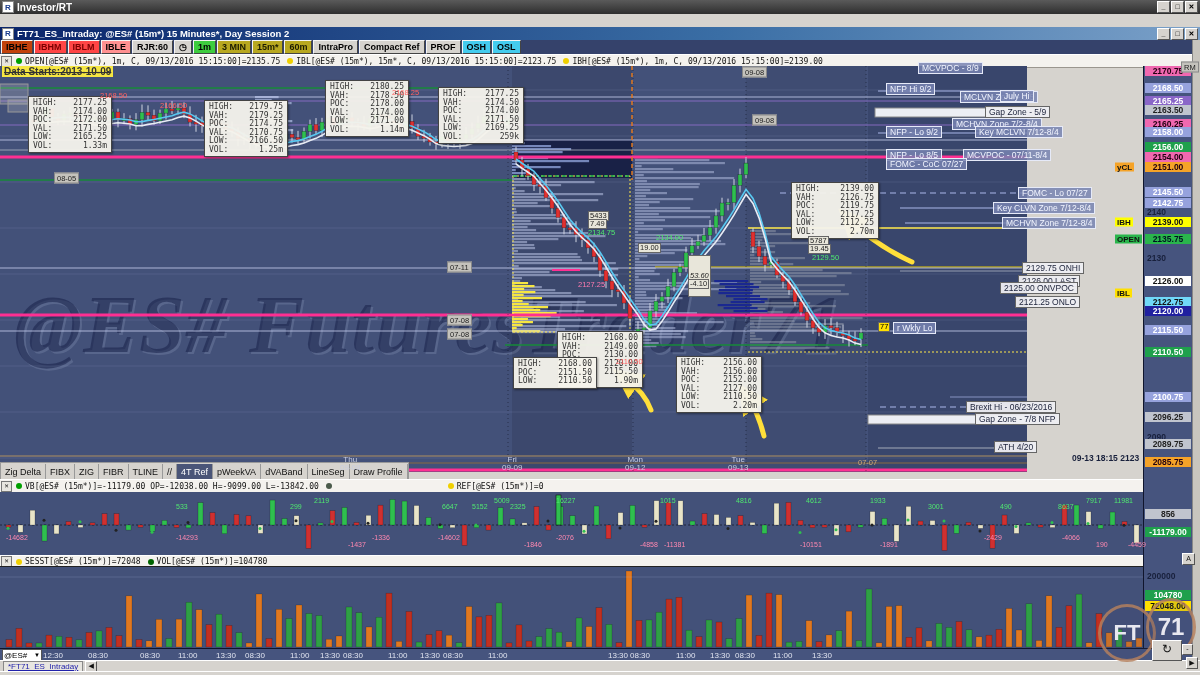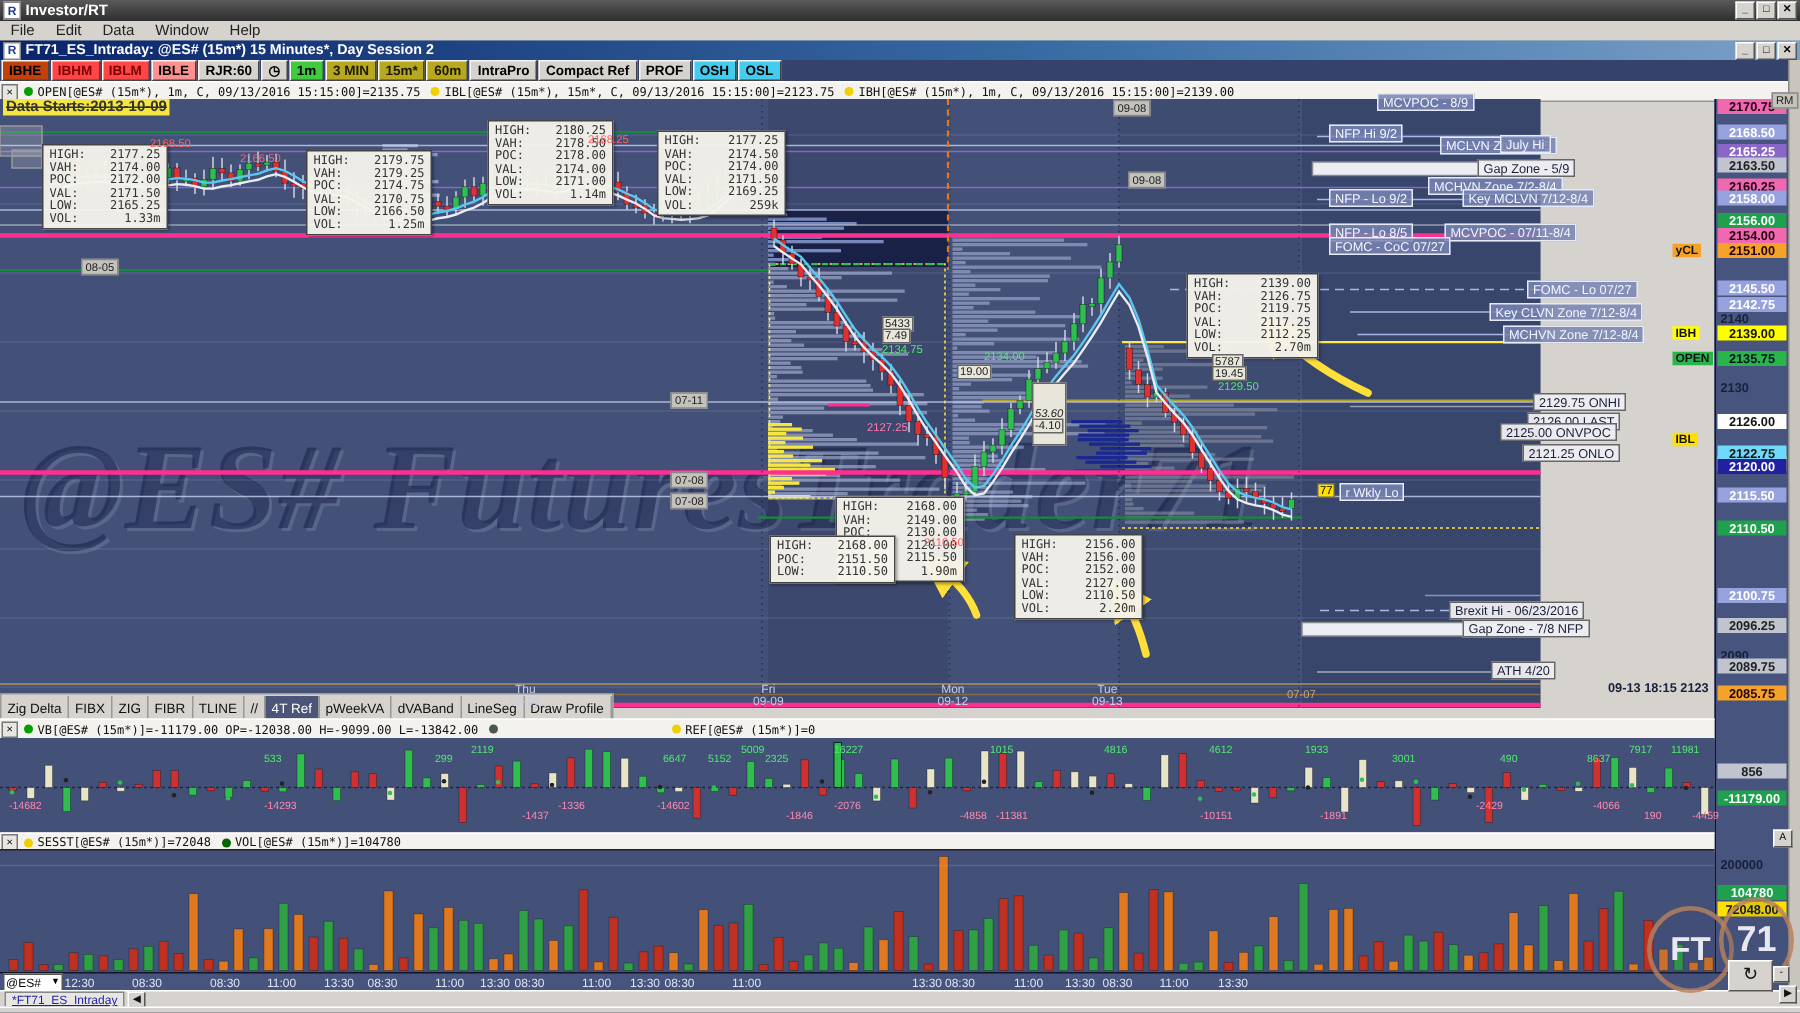--- a/index.html
+++ b/index.html
@@ -73,27 +73,20 @@
 <div id="app">
   <div id="titlebar" class="abs">
     <span class="ricon">R</span>
     <span>Investor/RT</span>
     <span class="winbtns">
       <span class="wbtn">_</span>
       <span class="wbtn">□</span>
       <span class="wbtn">✕</span>
     </span>
   </div>
-  <div id="menubar" class="abs">
-      <div class="mi">File</div>
-      <div class="mi">Edit</div>
-      <div class="mi">Data</div>
-      <div class="mi">Window</div>
-      <div class="mi">Help</div>
-    </div>
   <div id="ctitle" class="abs">
     <span class="ricon">R</span>
     <span>FT71_ES_Intraday: @ES# (15m*) 15 Minutes*, Day Session 2</span>
     <span class="winbtns">
       <span class="wbtn">_</span>
       <span class="wbtn">□</span>
       <span class="wbtn">✕</span>
     </span>
   </div>
   <div id="toolbar" class="abs">

